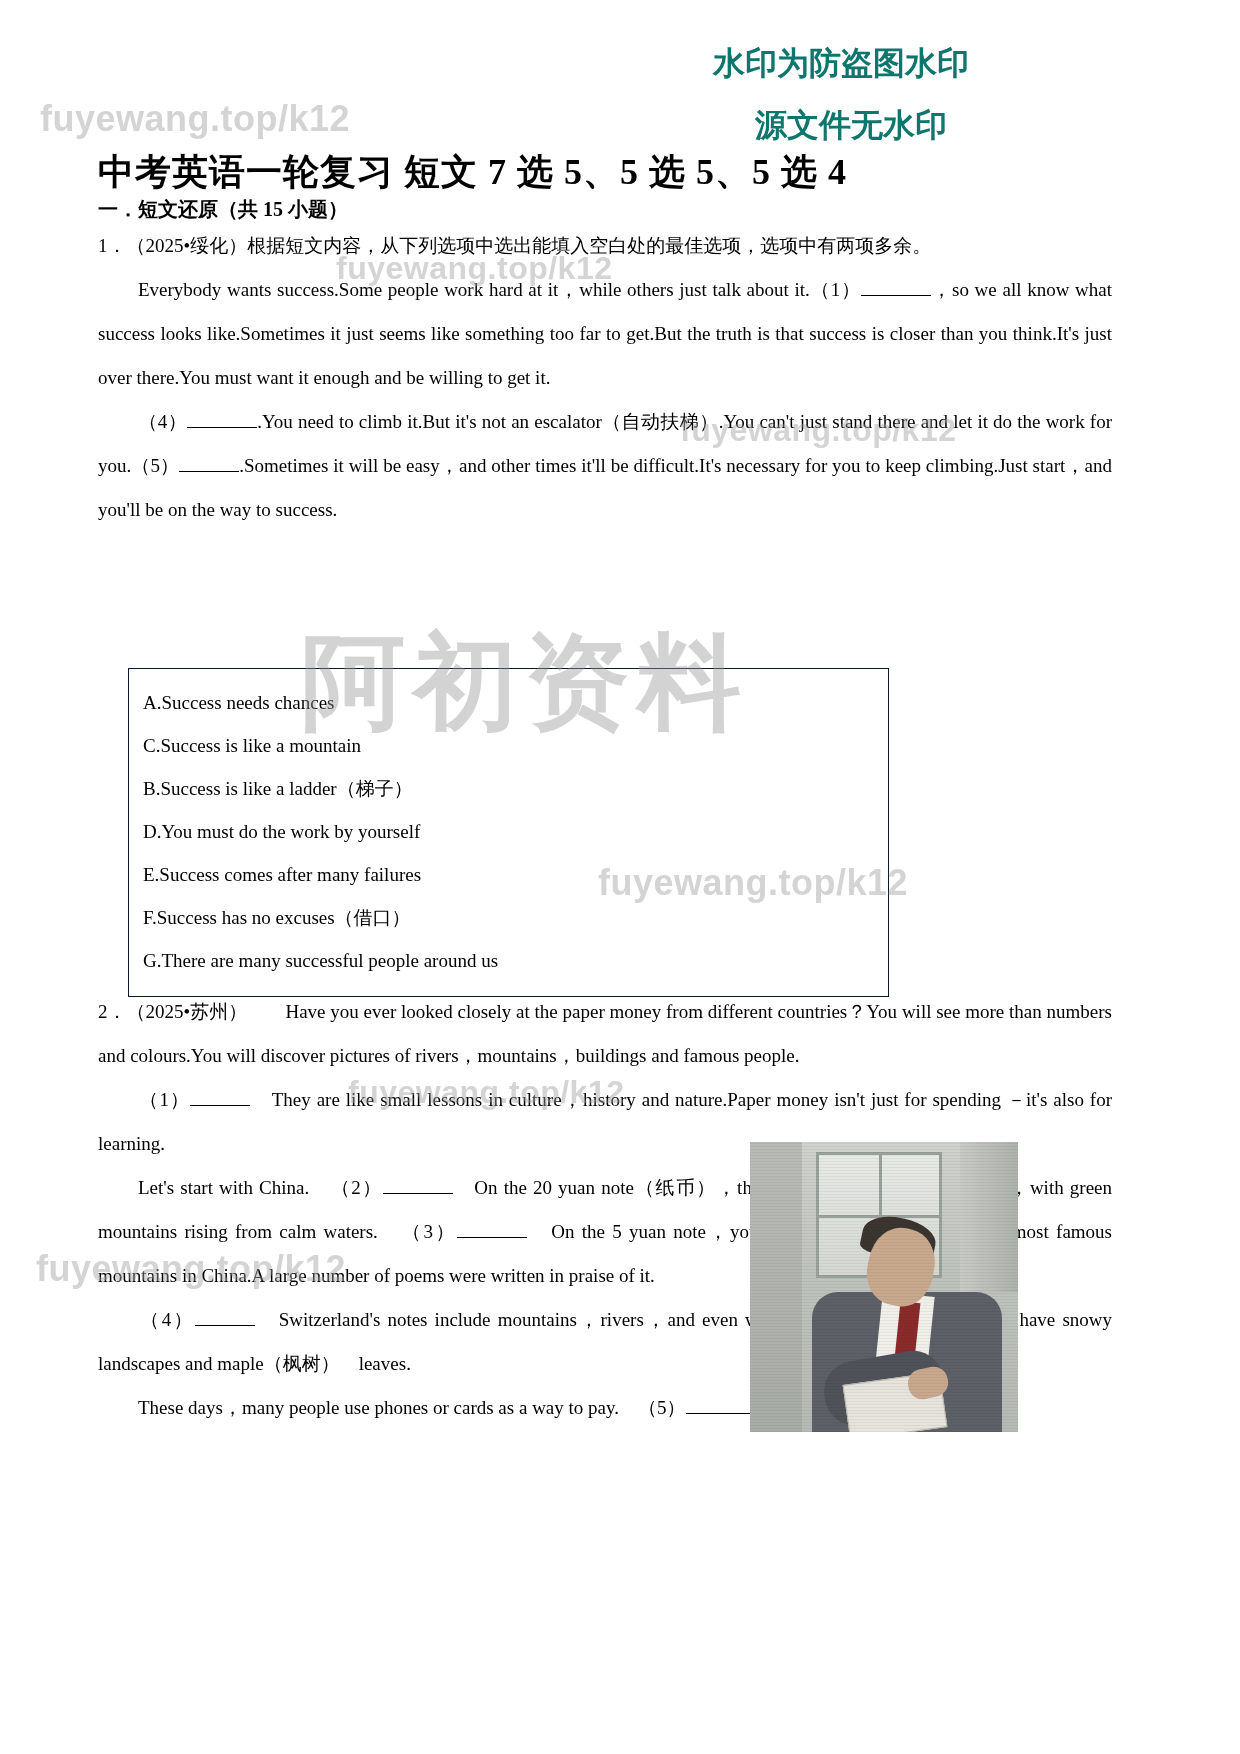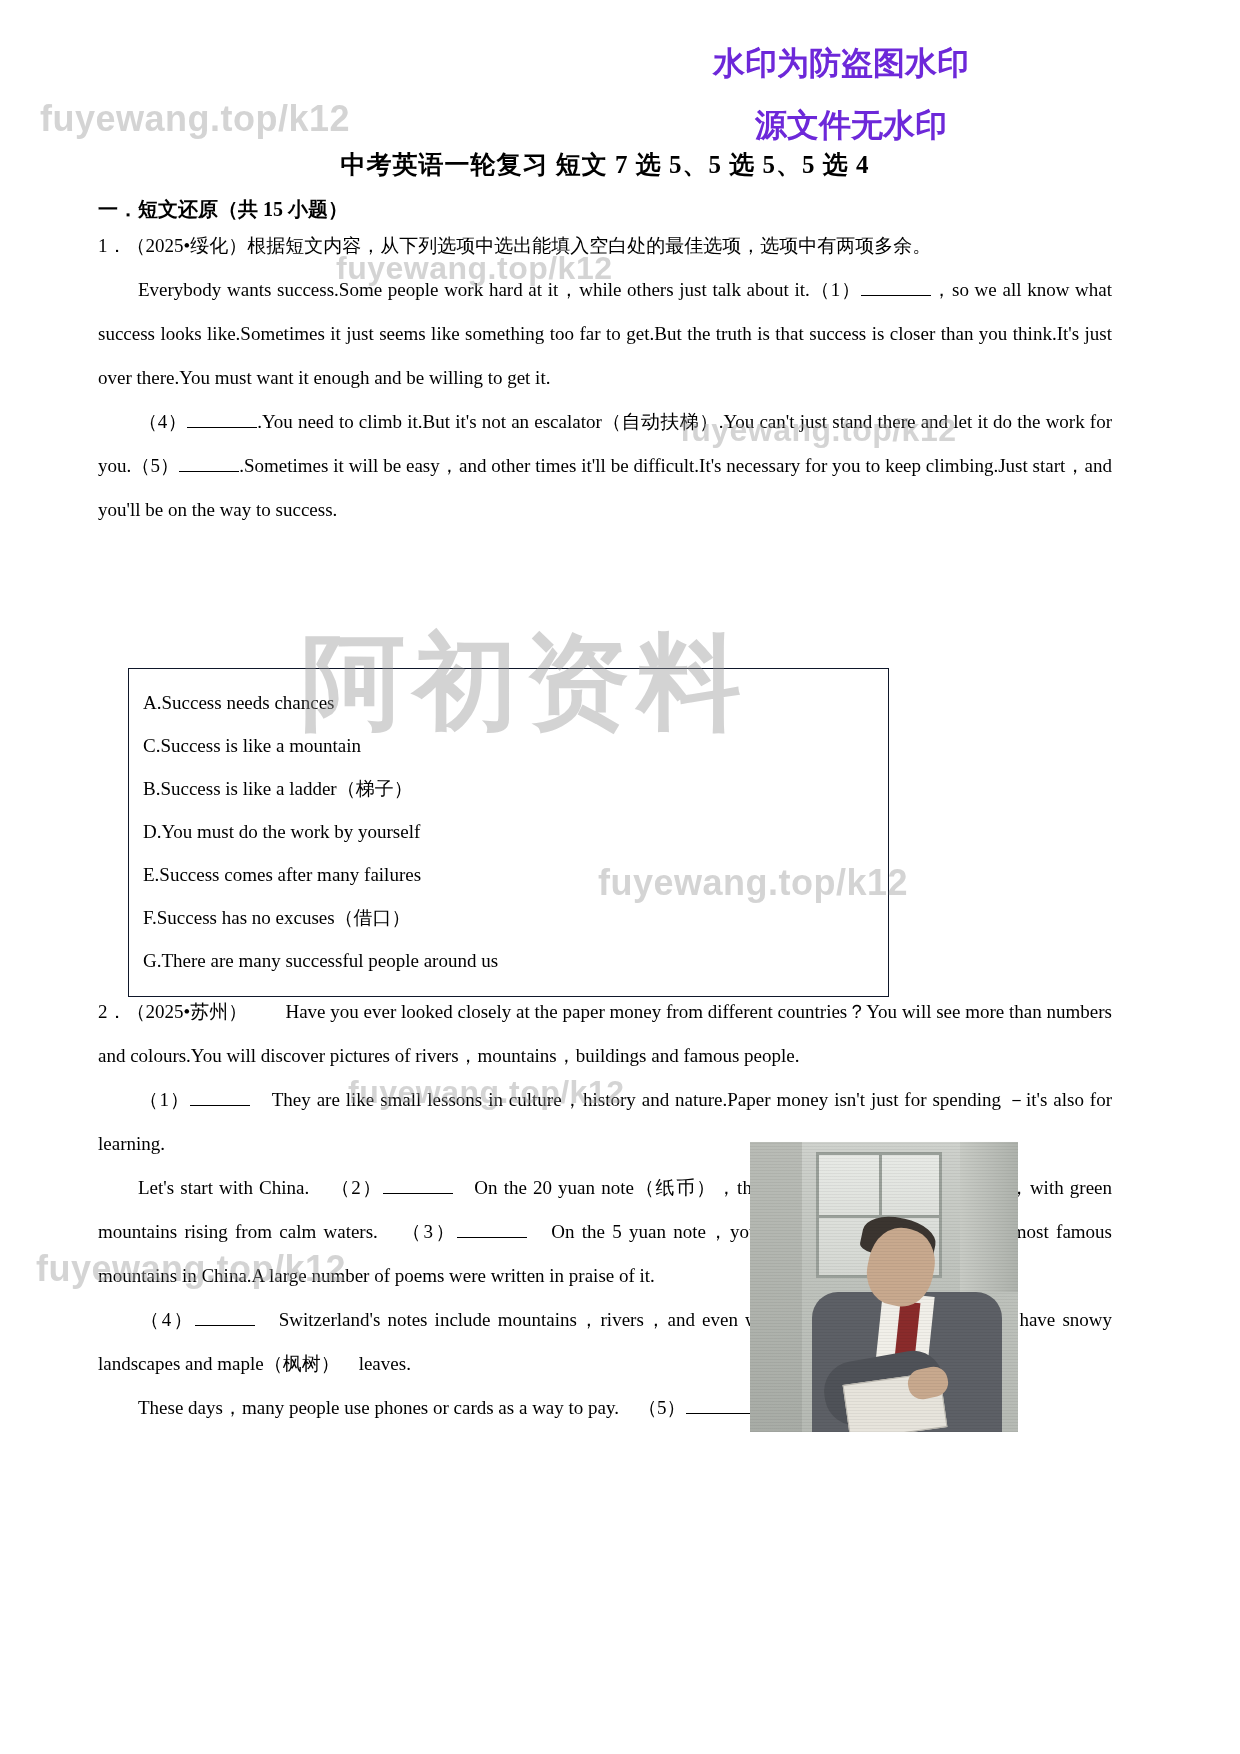--- a/index.html
+++ b/index.html
@@ -35,44 +35,43 @@
     color: rgba(160,160,160,0.45);
     font-family: Liberation Sans, sans-serif;
     font-weight: bold;
     pointer-events: none;
     white-space: nowrap;
     z-index: 5;
   }
   .wm-url { font-size: 36px; letter-spacing: 0.5px; }
   .wm-red {
     position: absolute;
-    color: #6d28d9;
+    color: #0f766e;
     font-family: "Liberation Sans", sans-serif;
     font-weight: bold;
     font-size: 32px;
     white-space: nowrap;
     z-index: 6;
   }
   .wm-big {
     position: absolute;
     font-family: "Liberation Sans", sans-serif;
     font-weight: bold;
     font-size: 104px;
     color: rgba(150,150,150,0.42);
     letter-spacing: 8px;
     white-space: nowrap;
     z-index: 5;
     pointer-events: none;
     margin-left: 13px;
   }
 
   h1.doc-title {
-    font-size: 25px;
-    font-weight: bold;
-    text-align: center;
+    font-size: 36px;
+    font-weight: bold;
     margin: 0;
     padding: 0;
     position: absolute;
     top: 148px;
     left: 0;
     width: 1014px;
     letter-spacing: 1px;
   }
   .section-head {
     position: absolute;

